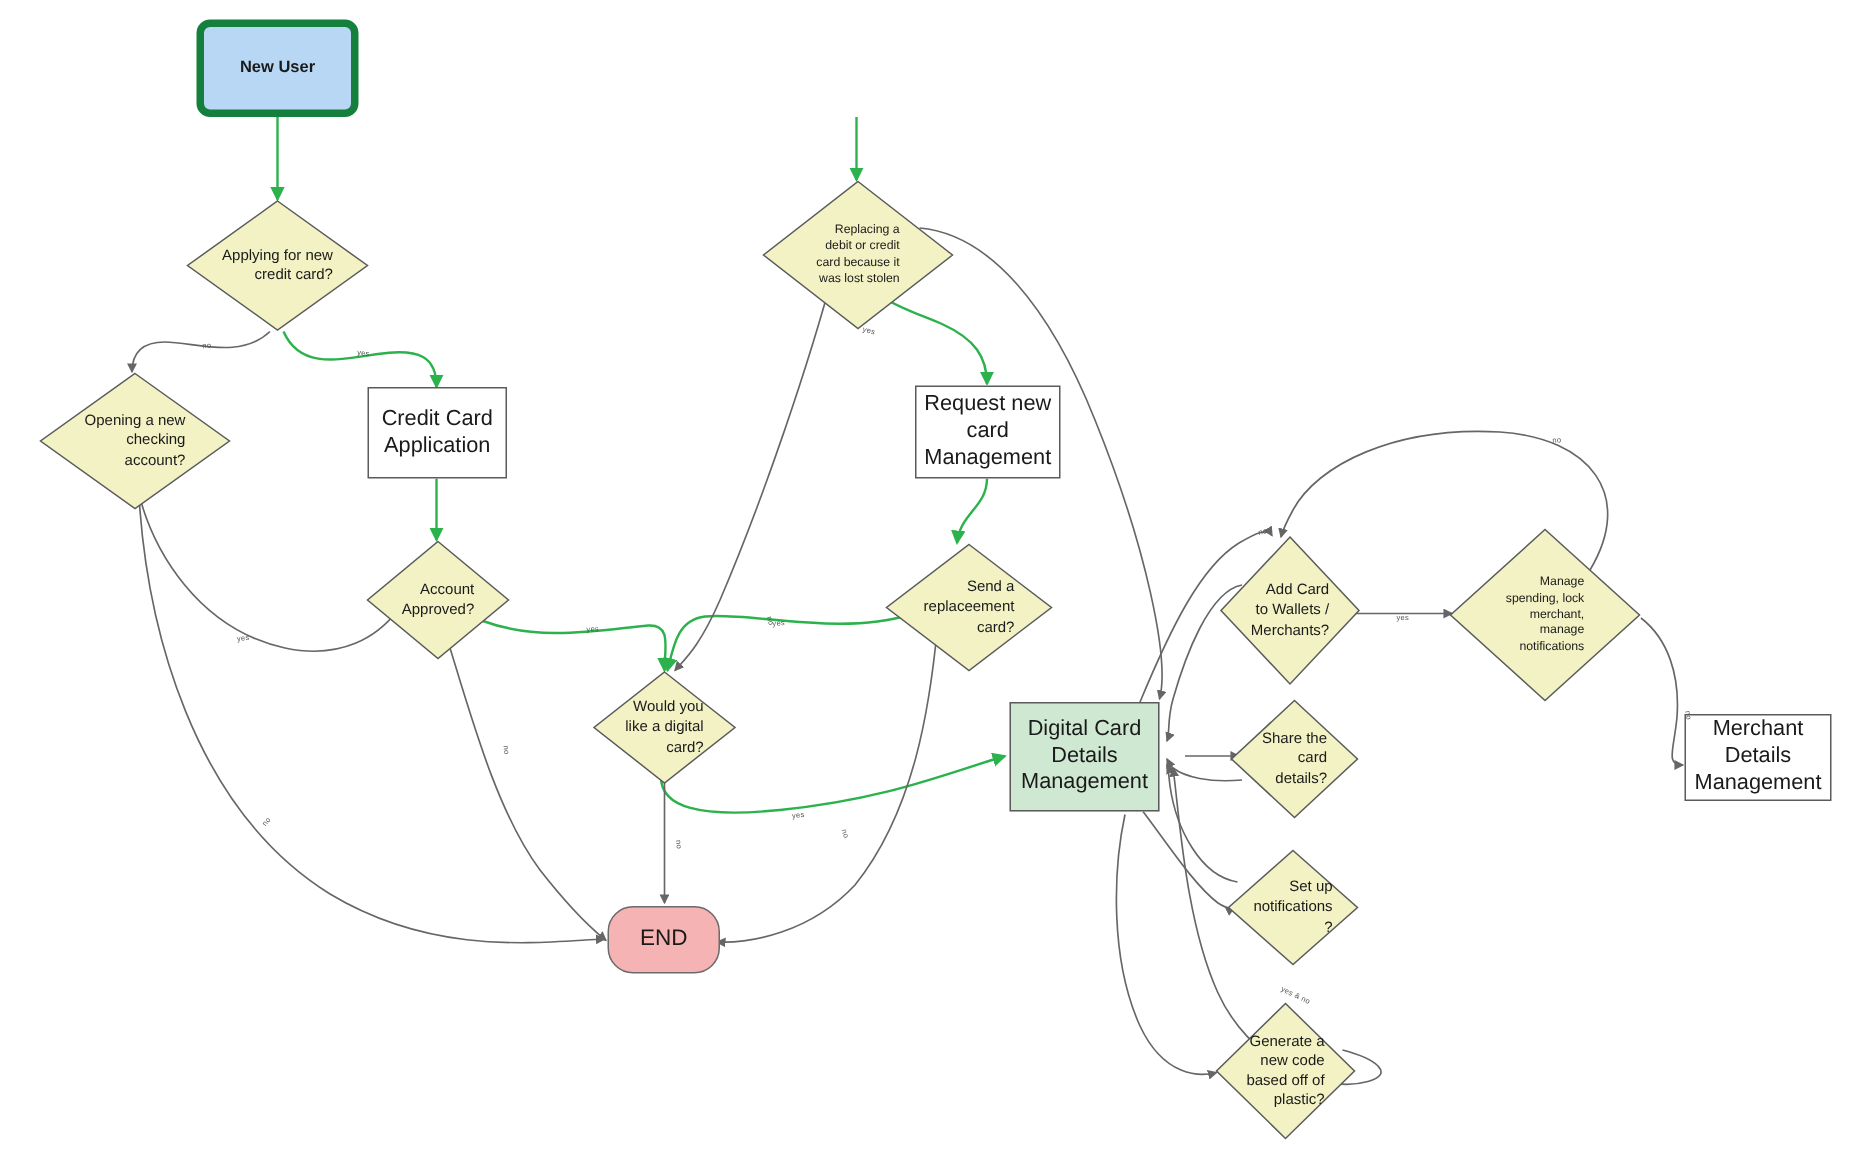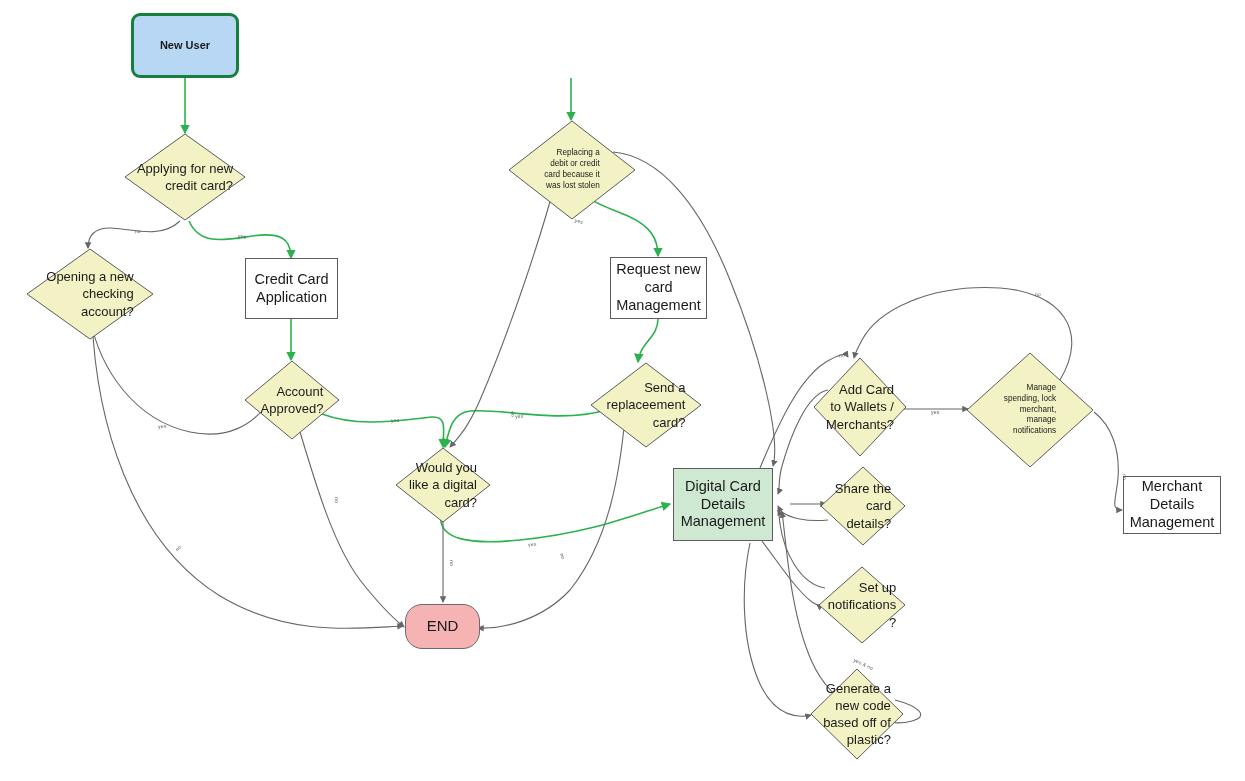--- a/index.html
+++ b/index.html
@@ -7,42 +7,42 @@
   body{
     font-family:"Liberation Sans", sans-serif;
     width:1245px;height:781px;overflow:hidden;position:relative;
   }
   #canvas{position:absolute;left:0;top:0;width:1245px;height:781px;}
   .node{position:absolute;box-sizing:border-box;display:flex;align-items:center;justify-content:center;text-align:center;}
   .node .lbl{display:block;line-height:1.22;white-space:pre-line;}
 
   
   .term-start{
-    background:#b7d7f4;border:3px solid #15803d;border-radius:9px;
+    background:#b7d7f4;border:5px solid #15803d;border-radius:9px;
     color:#1a1a1a;font-weight:bold;font-size:11px;
   }
   
   .term-end{
     background:#f5b3b3;border:1px solid #6b6b6b;border-radius:17px;
     color:#1a1a1a;font-size:15px;
   }
   
   .proc{
     background:#ffffff;border:1px solid #5b5b5b;
     color:#1a1a1a;font-size:14.5px;
   }
   
   .proc-green{
     background:#cfe8d2;border:1px solid #5b5b5b;
     color:#1a1a1a;font-size:14.5px;
   }
   
   .diamond{background:transparent;text-align:right;}
   .diamond .dshape{position:absolute;left:0;top:0;width:100%;height:100%;}
-  .diamond .lbl{position:relative;z-index:2;font-size:13px;color:#1a1a1a;line-height:1.32;}
+  .diamond .lbl{position:relative;z-index:2;font-size:10px;color:#1a1a1a;line-height:1.32;}
   .diamond.big .lbl{font-size:8.2px;}
 
   .edge-label{
     position:absolute;font-size:5px;color:#555;letter-spacing:.2px;
     white-space:nowrap;transform-origin:center center;
   }
   svg.wires{position:absolute;left:0;top:0;width:1245px;height:781px;pointer-events:none;}
 </style>
 </head>
 <body>

